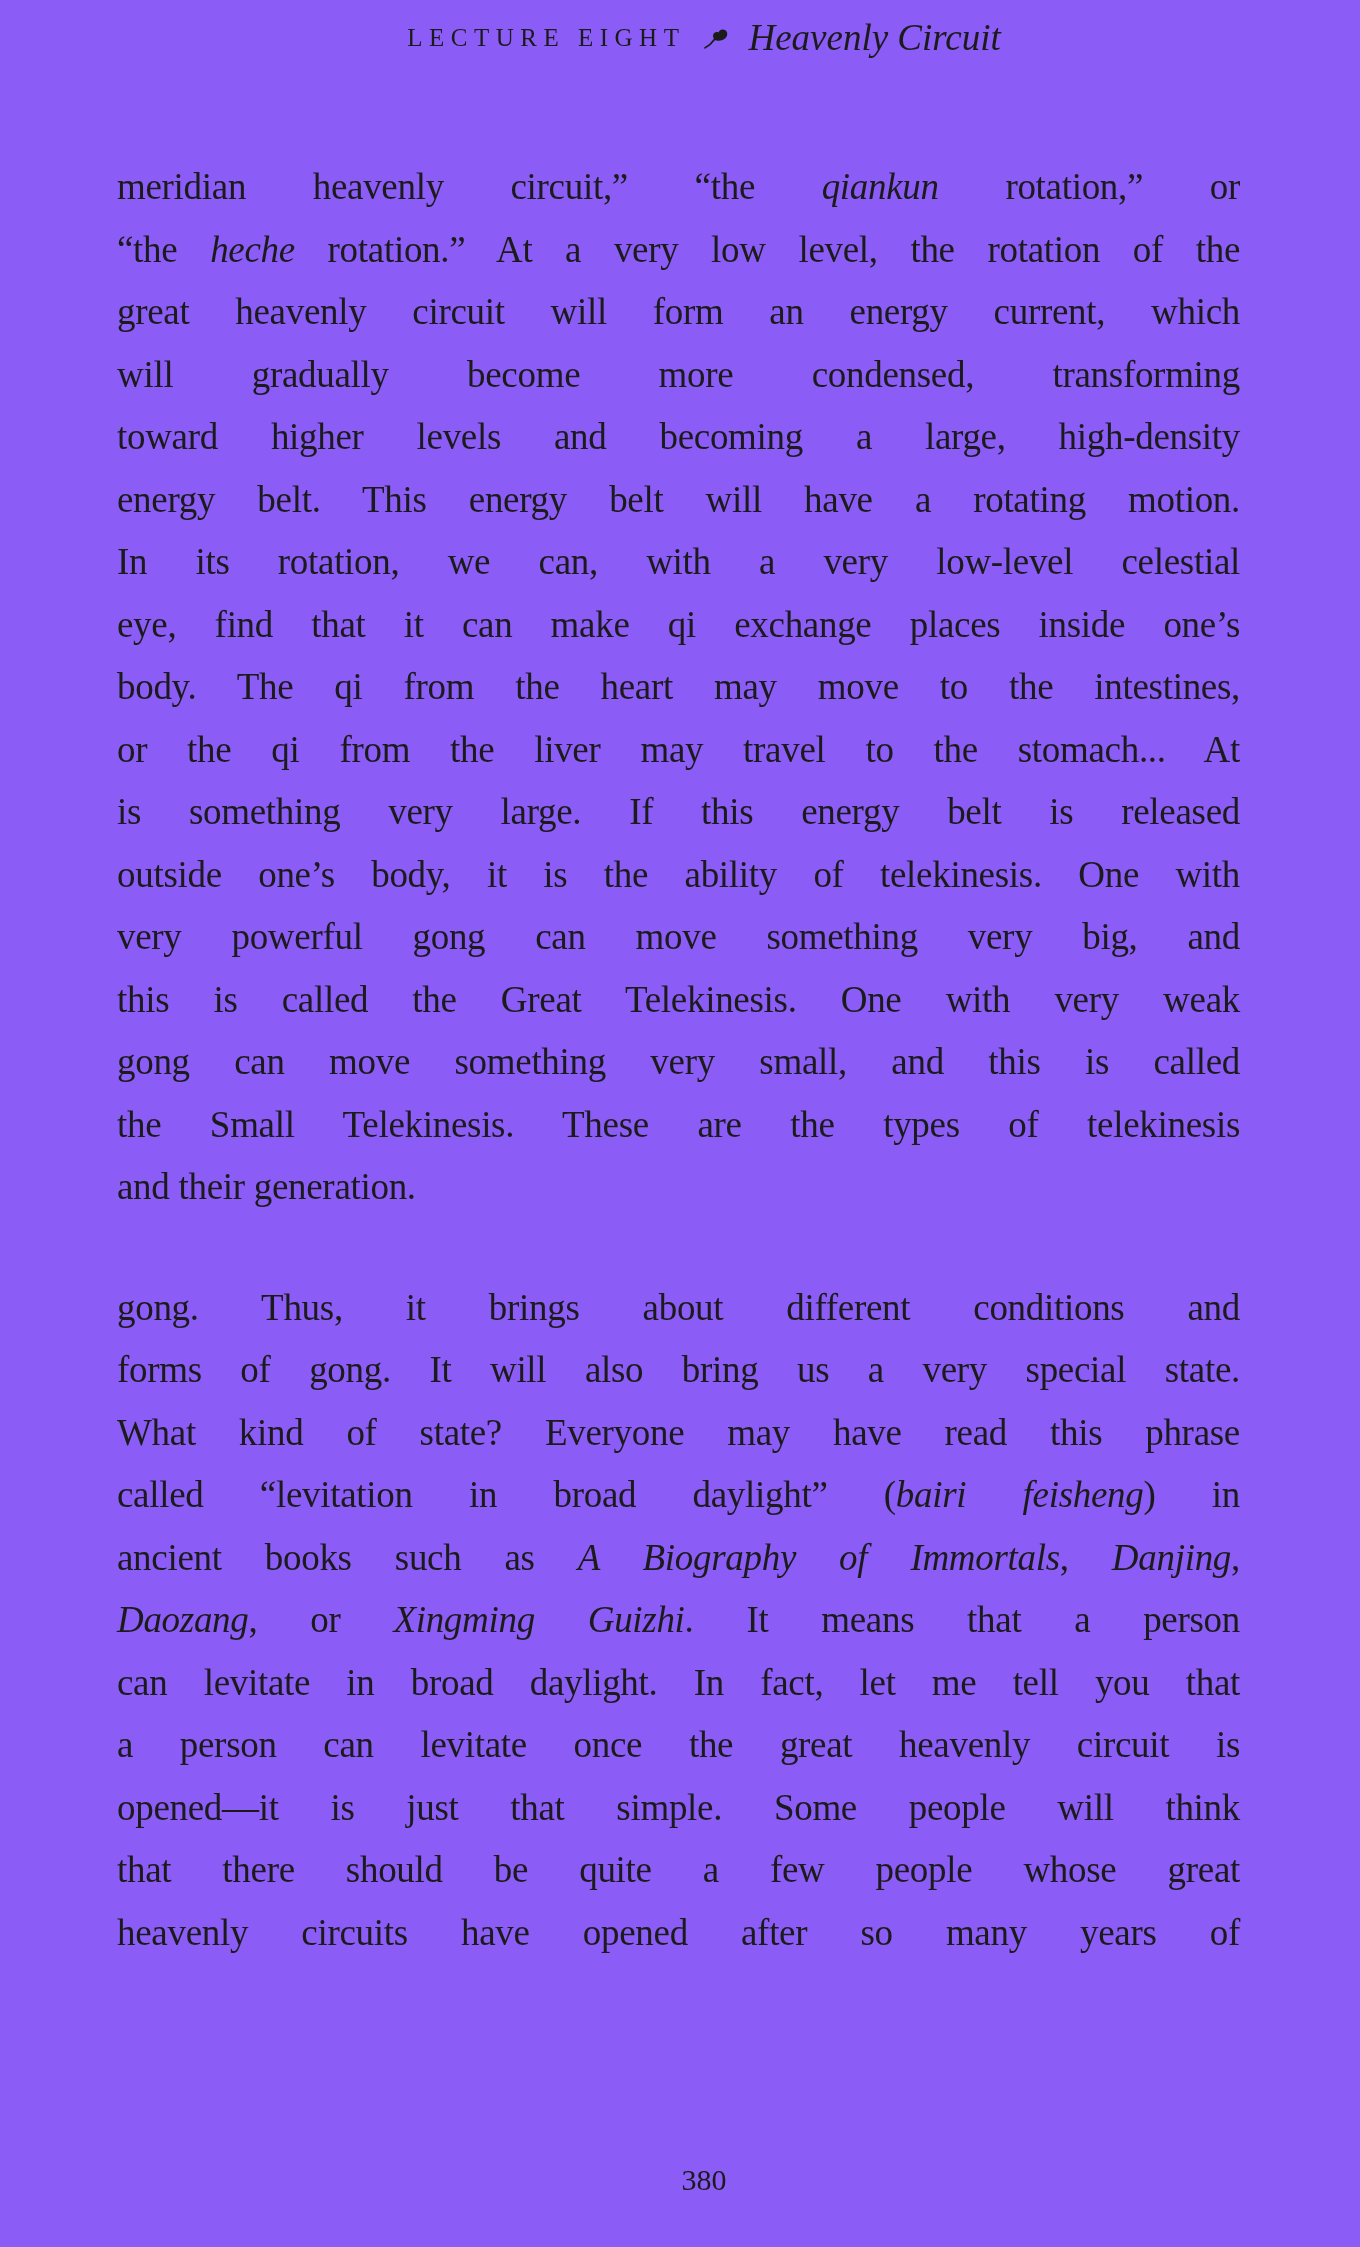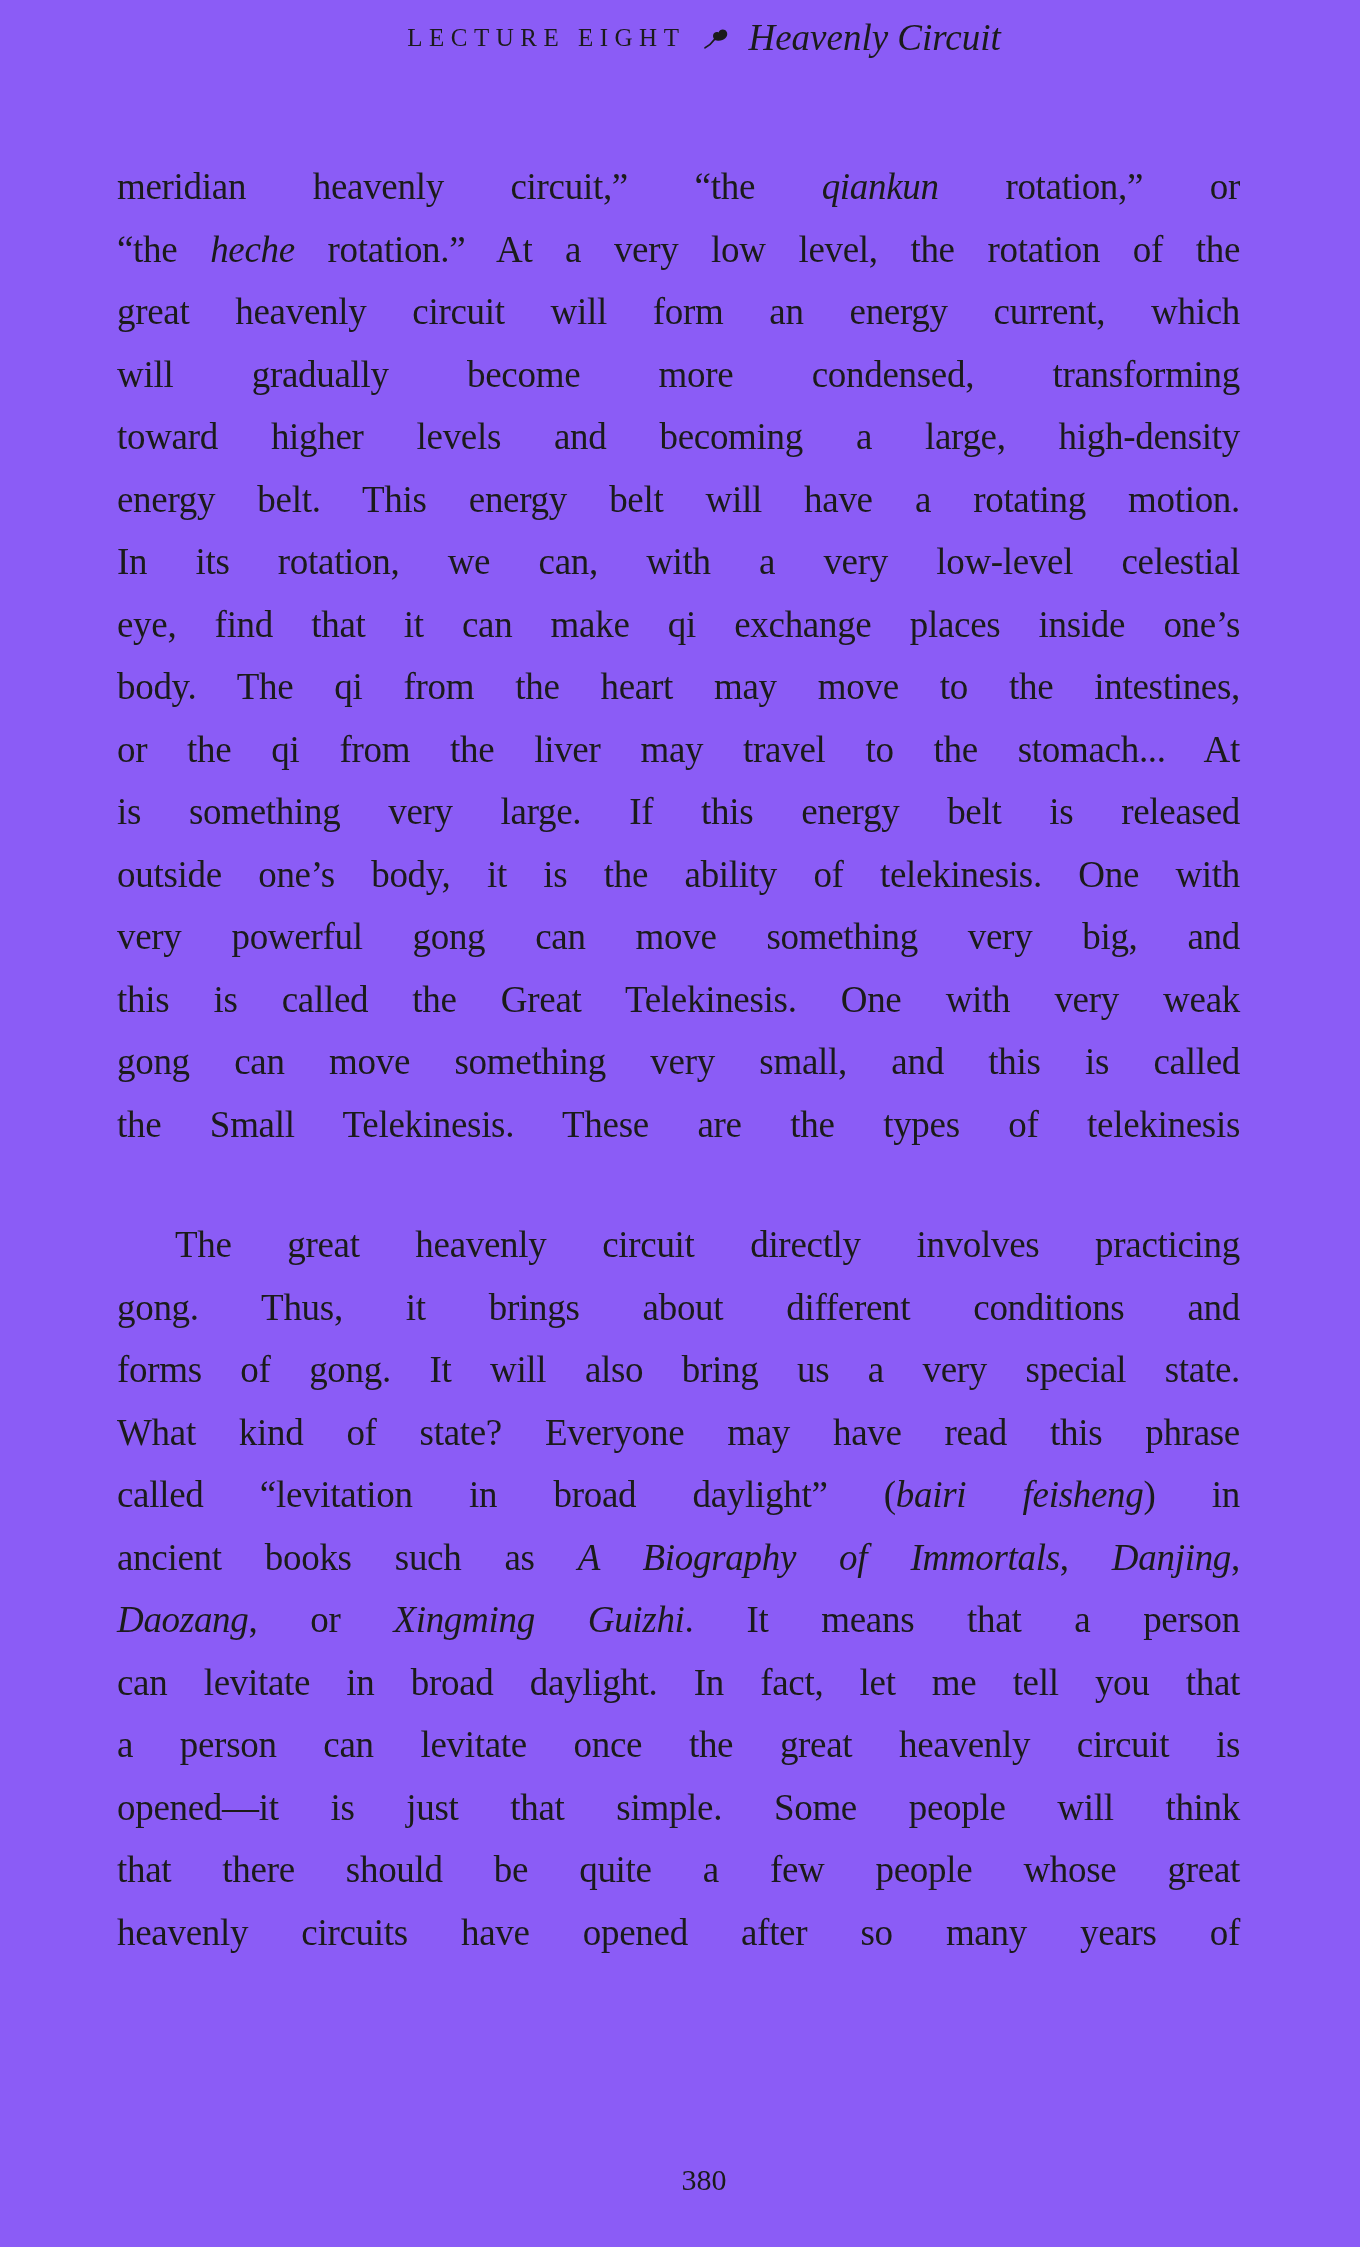--- a/index.html
+++ b/index.html
@@ -111,23 +111,23 @@
         <div class="line"><span>In its rotation, we can, with a very low-level celestial</span></div>
         <div class="line"><span>eye, find that it can make qi exchange places inside one’s</span></div>
         <div class="line"><span>body. The qi from the heart may move to the intestines,</span></div>
         <div class="line"><span>or the qi from the liver may travel to the stomach... At</span></div>
         <div class="line"><span>is something very large. If this energy belt is released</span></div>
         <div class="line"><span>outside one’s body, it is the ability of telekinesis. One with</span></div>
         <div class="line"><span>very powerful gong can move something very big, and</span></div>
         <div class="line"><span>this is called the Great Telekinesis. One with very weak</span></div>
         <div class="line"><span>gong can move something very small, and this is called</span></div>
         <div class="line"><span>the Small Telekinesis. These are the types of telekinesis</span></div>
+        <div class="line line-flush"><span>and their generation.</span></div>
       </div>
       <div class="paragraph">
-        <div class="line line-indent"><span>The great heavenly circuit directly involves practicing</span></div>
         <div class="line"><span>gong. Thus, it brings about different conditions and</span></div>
         <div class="line"><span>forms of gong. It will also bring us a very special state.</span></div>
         <div class="line"><span>What kind of state? Everyone may have read this phrase</span></div>
         <div class="line"><span>called “levitation in broad daylight” (</span><em>bairi feisheng</em><span>) in</span></div>
         <div class="line"><span>ancient books such as </span><em>A Biography of Immortals</em><span>, </span><em>Danjing</em><span>,</span></div>
         <div class="line"><em>Daozang</em><span>, or </span><em>Xingming Guizhi</em><span>. It means that a person</span></div>
         <div class="line"><span>can levitate in broad daylight. In fact, let me tell you that</span></div>
         <div class="line"><span>a person can levitate once the great heavenly circuit is</span></div>
         <div class="line"><span>opened—it is just that simple. Some people will think</span></div>
         <div class="line"><span>that there should be quite a few people whose great</span></div>

